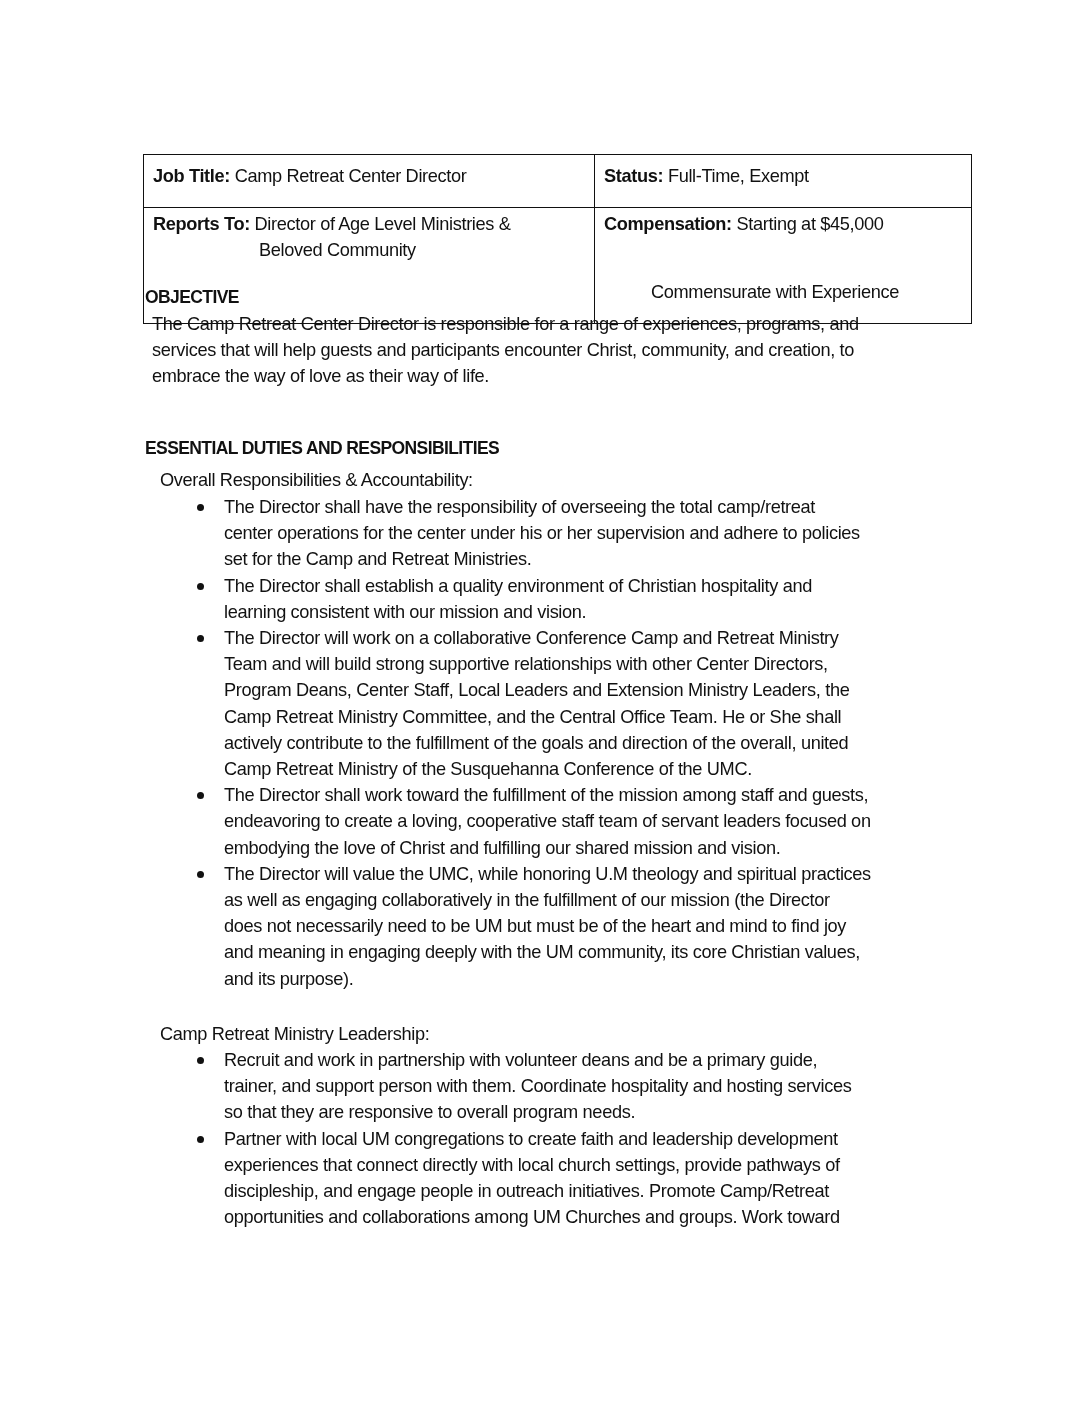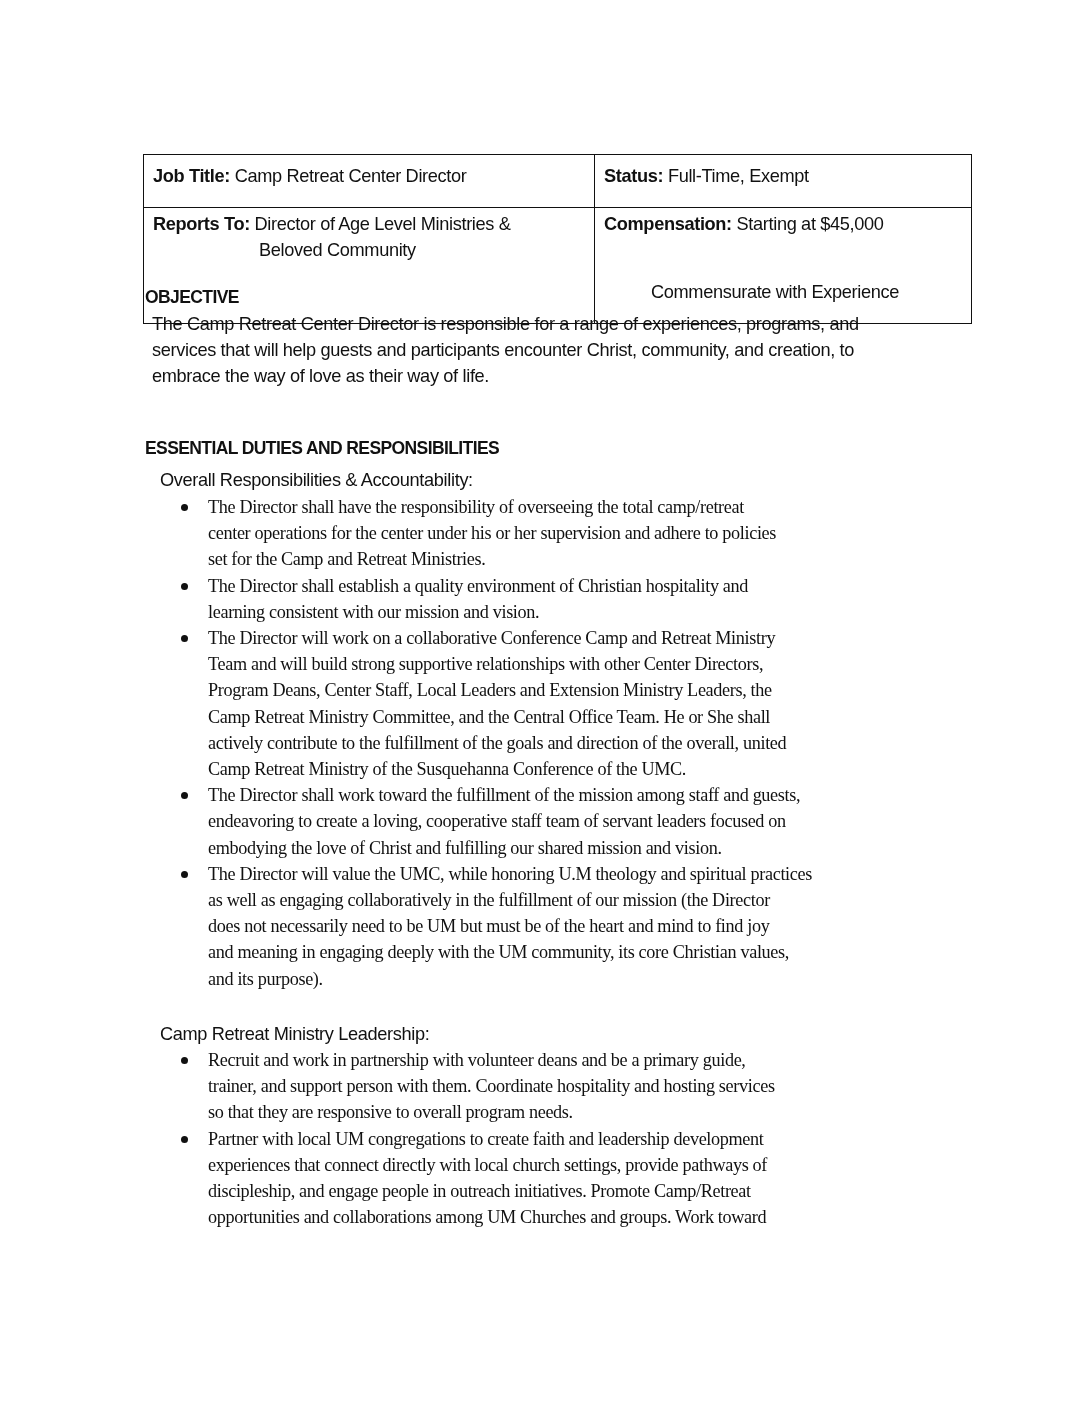--- a/index.html
+++ b/index.html
@@ -58,26 +58,25 @@
       width: 820px;
       line-height: 26.2px;
     }
     .subhead {
       position: absolute;
       left: 160px;
       line-height: 26px;
     }
     ul.bullets {
       position: absolute;
-      left: 144px;
+      left: 160px;
       width: 820px;
       margin: 0;
       padding: 0;
       list-style: none;
-      font-family: Liberation Serif, serif;
     }
     ul.bullets li {
       position: relative;
       padding-left: 64px;
       line-height: 26.2px;
     }
     ul.bullets li .bullet-icon {
       position: absolute;
       left: 37px;
       top: 10px;

